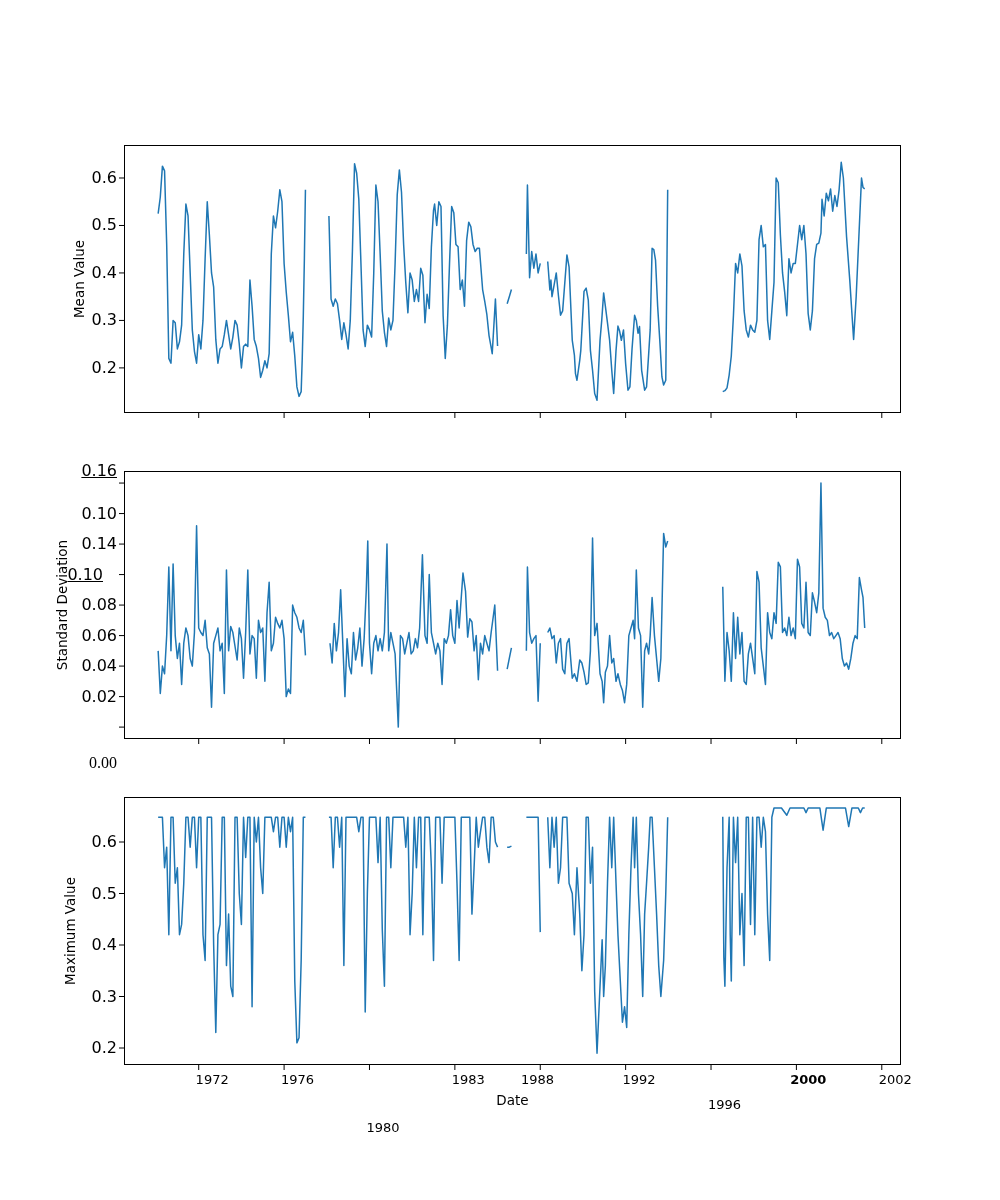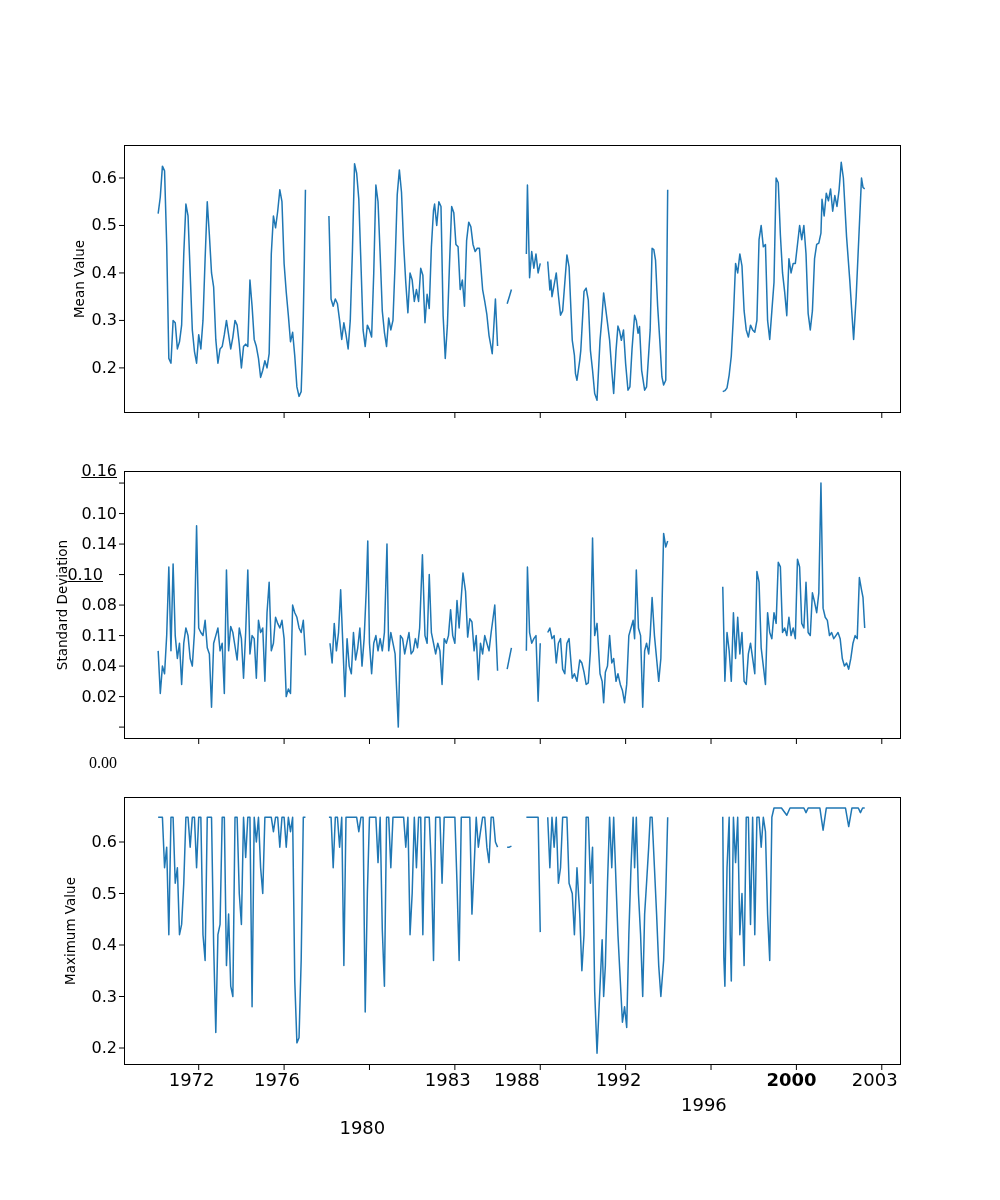--- a/index.html
+++ b/index.html
@@ -8,21 +8,21 @@
   .axes{position:absolute;left:124px;width:777px;height:268px;}
   #ax0{top:145px}#ax1{top:471px}#ax2{top:797px}
   .axes svg{display:block;width:777px;height:268px;overflow:visible;}
   .ylabel{position:absolute;font-size:13.5px;white-space:nowrap;
           transform:translate(-50%,-50%) rotate(-90deg);}
   #yl0{left:79px;top:279px}
   #yl1{left:62px;top:605px}
   #yl2{left:70px;top:931px}
   #xlabel{position:absolute;left:212px;width:601px;top:1092px;text-align:center;font-size:13.5px;}
   .ytick-label{position:absolute;width:60px;text-align:right;font-size:16px;line-height:16px;}
-  .xtick-label{position:absolute;width:60px;text-align:left;font-size:18px;line-height:16px;}
+  .xtick-label{position:absolute;width:60px;text-align:right;font-size:13px;line-height:16px;}
 </style>
 </head>
 <body>
 
 <div id="figure">
   <div class="axes" id="ax0">
     <svg id="svg0">
         <rect x="0.5" y="0.5" width="776" height="267" fill="none" stroke="#000000" stroke-width="1"></rect>
         <line x1="74.71153846153827" x2="74.71153846153827" y1="268" y2="273" stroke="#000000" stroke-width="1"></line>
         <line x1="160.09615384615344" x2="160.09615384615344" y1="268" y2="273" stroke="#000000" stroke-width="1"></line>
@@ -96,41 +96,42 @@
         <polyline points="204.92,20.29 207.06,20.29 209.19,70.76 211.33,20.29 213.46,20.29 215.60,50.16 217.73,20.29 219.87,168.61 222.00,20.29 224.13,20.29 226.27,20.29 228.40,20.29 230.54,20.29 232.67,20.29 234.81,34.71 236.94,20.29 239.08,20.29 241.21,214.96 243.35,96.51 245.48,20.29 247.62,20.29 249.75,20.29 251.88,20.29 254.02,65.61 256.15,20.29 258.29,132.56 260.42,189.21 262.56,20.29 264.69,20.29 266.83,70.76 268.96,20.29 271.10,20.29 273.23,20.29 275.37,20.29 277.50,20.29 279.63,20.29 281.77,50.16 283.90,20.29 286.04,137.71 288.17,96.51 290.31,20.29 292.44,70.76 294.58,20.29 296.71,20.29 298.85,137.71 300.98,20.29 303.12,20.29 305.25,20.29 307.38,70.76 309.52,163.46 311.65,20.29 313.79,20.29 315.92,20.29 318.06,86.21 320.19,20.29 322.33,20.29 324.46,20.29 326.60,20.29 328.73,20.29 330.87,20.29 333.00,86.21 335.13,163.46 337.27,20.29 339.40,20.29 341.54,20.29 343.67,20.29 345.81,20.29 347.94,117.11 350.08,70.76 352.21,20.29 354.35,50.16 356.48,34.71 358.62,20.29 360.75,20.29 362.88,50.16 365.02,65.61 367.15,20.29 369.29,20.29 371.42,45.01 373.56,50.16" fill="none" stroke="#1f77b4" stroke-width="1.5" stroke-linejoin="round" stroke-linecap="butt"></polyline>
         <polyline points="383.16,50.16 385.30,50.16 387.43,49.13" fill="none" stroke="#1f77b4" stroke-width="1.5" stroke-linejoin="round" stroke-linecap="butt"></polyline>
         <polyline points="402.37,20.29 405.58,20.29 408.78,20.29 411.98,20.29 414.12,20.29 416.25,135.13" fill="none" stroke="#1f77b4" stroke-width="1.5" stroke-linejoin="round" stroke-linecap="butt"></polyline>
         <polyline points="423.72,20.29 425.86,70.76 427.99,20.29 430.13,50.16 432.26,20.29 434.39,86.21 436.53,70.76 438.66,20.29 440.80,20.29 442.93,20.29 445.07,86.21 448.27,96.51 450.40,137.71 452.97,70.76 455.74,117.11 457.87,173.76 460.01,137.71 462.14,20.29 464.28,20.29 466.41,86.21 468.55,50.16 470.68,194.36 473.03,256.16 476.02,189.21 478.15,142.86 479.65,199.51 481.36,168.61 483.49,86.21 485.62,20.29 487.76,70.76 489.68,20.29 492.03,86.21 493.95,137.71 496.30,184.06 498.43,225.26 500.57,209.81 502.70,230.41 504.84,137.71 506.97,70.76 509.11,20.29 510.60,70.76 512.31,20.29 514.44,96.51 516.58,137.71 518.71,199.51 520.63,117.11 522.55,86.21 524.69,50.16 526.18,20.29 528.10,20.29 530.45,70.76 532.59,117.11 534.72,168.61 536.86,199.51 539.63,163.46 541.77,96.51 543.69,20.29" fill="none" stroke="#1f77b4" stroke-width="1.5" stroke-linejoin="round" stroke-linecap="butt"></polyline>
         <polyline points="598.76,19.78 599.83,160.37 600.89,189.21 603.03,70.76 605.16,20.29 606.23,137.71 607.30,184.06 609.43,20.29 611.57,65.61 613.70,20.29 615.84,137.71 617.97,96.51 620.11,168.61 622.24,20.29 624.37,20.29 626.51,127.41 628.64,20.29 630.78,137.71 632.91,20.29 635.05,20.29 637.18,50.16 639.32,20.29 641.45,34.71 643.59,117.11 645.72,163.46 647.86,20.29 649.99,11.02 653.19,11.02 657.46,11.02 662.80,18.23 666.00,11.02 672.40,11.02 679.87,11.02 682.01,15.66 684.14,11.02 691.62,11.02 695.88,11.02 699.09,33.17 702.29,11.02 710.83,11.02 721.50,11.02 724.70,29.56 727.90,11.02 734.31,11.02 736.44,15.66 738.58,11.02 740.71,11.02" fill="none" stroke="#1f77b4" stroke-width="1.5" stroke-linejoin="round" stroke-linecap="butt"></polyline>
       </svg>
   </div>
   <div class="ylabel" id="yl0">Mean Value</div>
   <div class="ylabel" id="yl1">Standard Deviation</div>
   <div class="ylabel" id="yl2">Maximum Value</div>
+  <div id="xlabel">Date</div>
 <div class="ytick-label" style="left: 57px; top: 359.898px;">0.2</div>
     <div class="ytick-label" style="left: 57px; top: 312.422px;">0.3</div>
     <div class="ytick-label" style="left: 57px; top: 264.947px;">0.4</div>
     <div class="ytick-label" style="left: 57px; top: 217.471px;">0.5</div>
     <div class="ytick-label" style="left: 57px; top: 169.996px;">0.6</div>
     <div class="ytick-label" style="left: 57px; top: 755px; font-family: Liberation Serif, serif;">0.00</div>
     <div class="ytick-label" style="left: 57px; top: 688.596px;">0.02</div>
     <div class="ytick-label" style="left: 57px; top: 658.089px;">0.04</div>
-    <div class="ytick-label" style="left: 57px; top: 627.583px;">0.11</div>
+    <div class="ytick-label" style="left: 57px; top: 627.583px;">0.06</div>
     <div class="ytick-label" style="left: 57px; top: 597.076px;">0.08</div>
     <div class="ytick-label" style="left: 43px; top: 566.57px; text-decoration: underline;">0.10</div>
     <div class="ytick-label" style="left: 57px; top: 536.063px;">0.14</div>
     <div class="ytick-label" style="left: 57px; top: 505.557px;">0.10</div>
     <div class="ytick-label" style="left: 57px; top: 463px; text-decoration: underline;">0.16</div>
     <div class="xtick-label" style="left: 168.712px; top: 1072px;">1972</div>
     <div class="xtick-label" style="left: 254.096px; top: 1072px;">1976</div>
     <div class="xtick-label" style="left: 339.481px; top: 1072px; margin-top: 48px;">1980</div>
     <div class="xtick-label" style="left: 424.865px; top: 1072px;">1983</div>
     <div class="xtick-label" style="left: 494px; top: 1072px;">1988</div>
     <div class="xtick-label" style="left: 595.635px; top: 1072px;">1992</div>
     <div class="xtick-label" style="left: 681.019px; top: 1072px; margin-top: 25px;">1996</div>
     <div class="xtick-label" style="left: 766.404px; top: 1072px; font-weight: bold;">2000</div>
-    <div class="xtick-label" style="left: 851.788px; top: 1072px;">2003</div>
+    <div class="xtick-label" style="left: 851.788px; top: 1072px;">2002</div>
     <div class="ytick-label" style="left: 57px; top: 1040.01px;">0.2</div>
     <div class="ytick-label" style="left: 57px; top: 988.507px;">0.3</div>
     <div class="ytick-label" style="left: 57px; top: 937.008px;">0.4</div>
     <div class="ytick-label" style="left: 57px; top: 885.509px;">0.5</div>
     <div class="ytick-label" style="left: 57px; top: 834.01px;">0.6</div>
   </div>
 
 </body></html>

